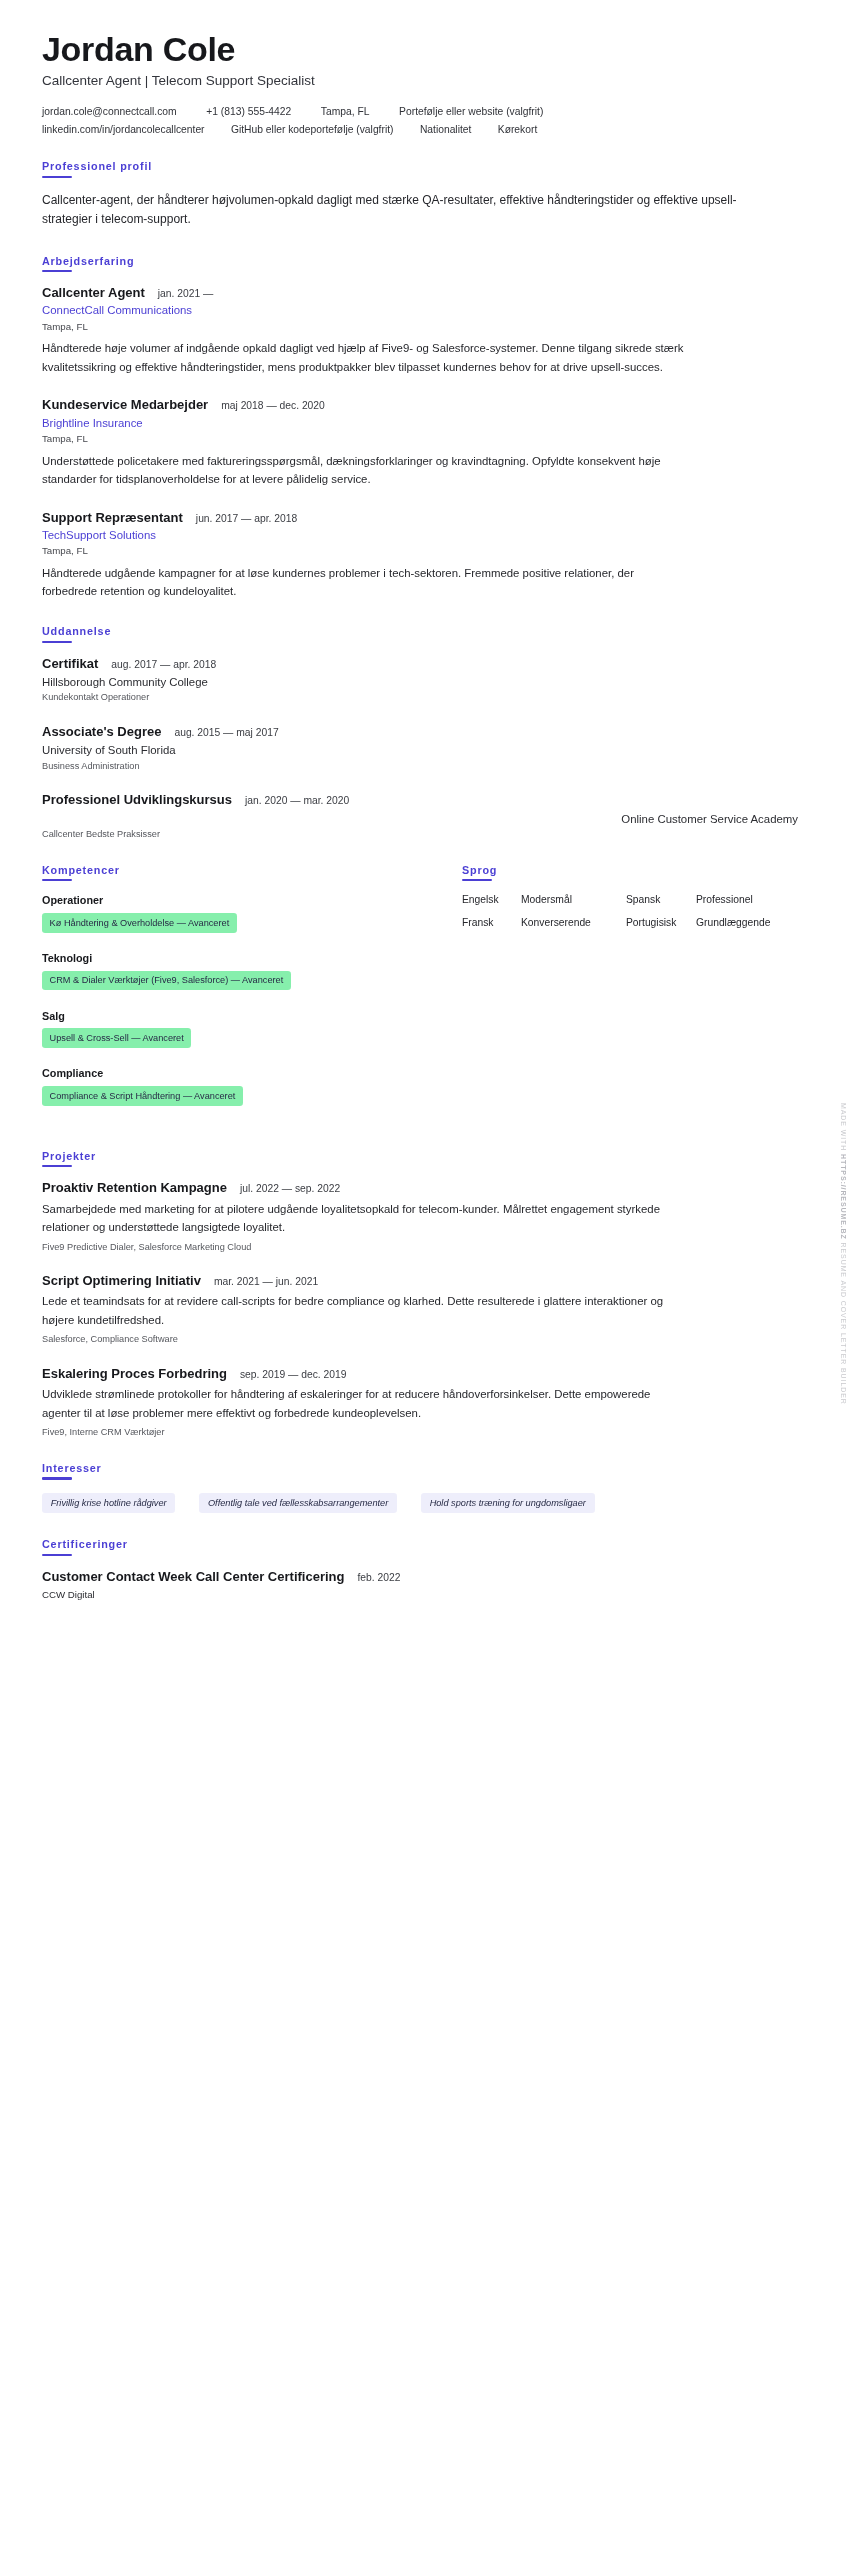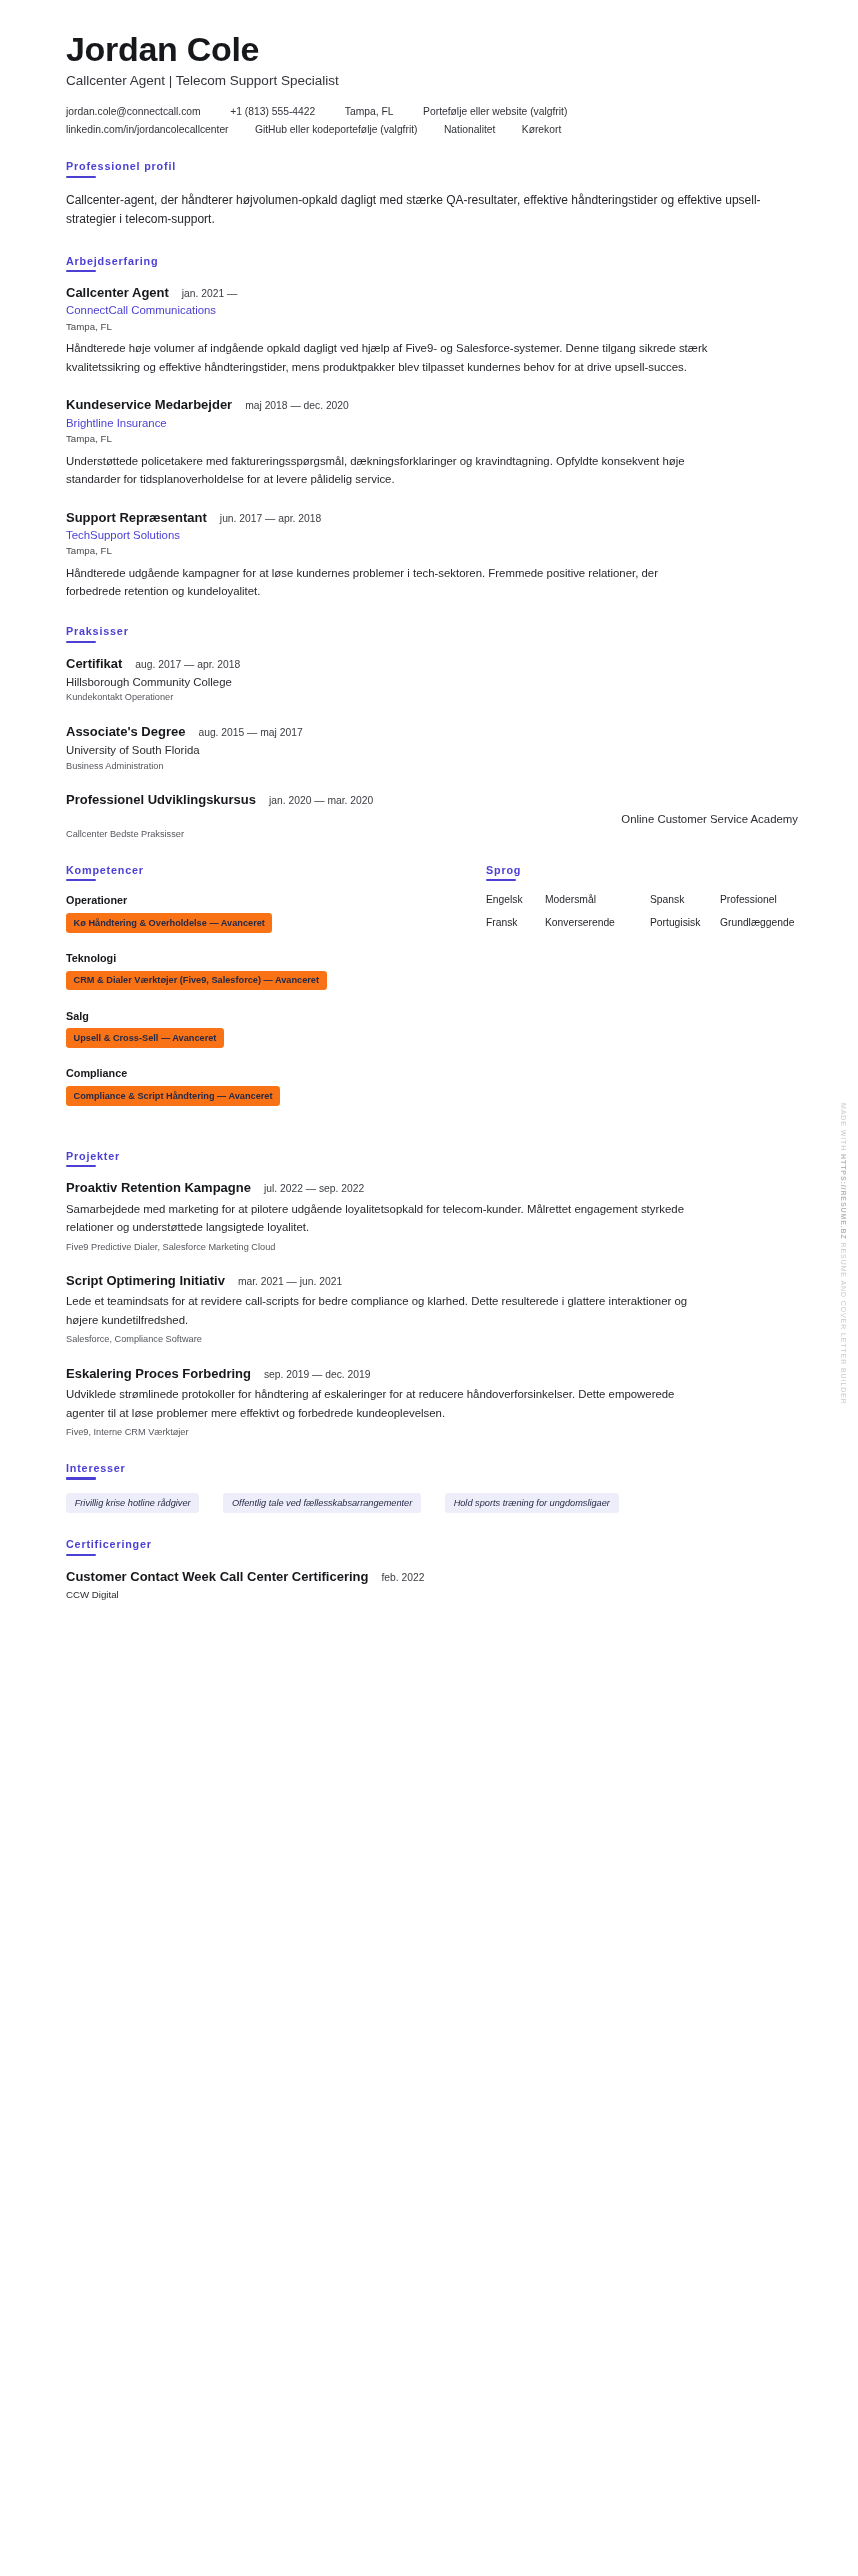--- a/index.html
+++ b/index.html
@@ -8,21 +8,21 @@
     width: 859px;
     background: #f1f1f1;
     font-family: "Liberation Sans", sans-serif;
     color: #1f2024;
   }
   .page {
     width: 859px;
     min-height: 2576px;
     background: #ffffff;
     position: relative;
-    padding: 32px 61px 43px 66px;
+    padding: 32px 61px 43px 42px;
   }
   
   .name {
     font-size: 34px;
     font-weight: bold;
     letter-spacing: -0.3px;
     line-height: 1.05;
     margin: 0 0 5.4px 0;
     color: #17181c;
   }
@@ -128,27 +128,26 @@
   .col-langs { flex: 1; }
   .skill-group { margin-bottom: 14px; }
   .skill-group-name {
     font-size: 10.8px;
     font-weight: bold;
     color: #17181c;
     margin: 0 0 6.5px 0;
   }
   .chip {
     display: inline-block;
-    background: #f97316;
+    background: #86efac;
     color: #262a45;
     border-radius: 3.2px;
     font-size: 9.2px;
     padding: 4.9px 7.6px;
     margin: 0 5.4px 5.4px 0;
-    font-weight: bold;
   }
   .lang-table { width: 100%; border-collapse: collapse; }
   .lang-table td {
     font-size: 10.3px;
     color: #26272c;
     padding: 0 0 12px 0;
     vertical-align: top;
   }
   .lang-name { width: 59px; }
   .lang-level { width: 105px; }
@@ -244,21 +243,21 @@
         <div class="entry-title">Support Repræsentant</div>
         <div class="entry-date">jun. 2017 — apr. 2018</div>
       </div>
       <div class="entry-org">TechSupport Solutions</div>
       <div class="entry-loc">Tampa, FL</div>
       <p class="entry-desc">Håndterede udgående kampagner for at løse kundernes problemer i tech-sektoren. Fremmede positive relationer, der forbedrede retention og kundeloyalitet.</p>
     </div>
   </div>
 
   <div class="section">
-    <div class="section-title">Praksisser</div>
+    <div class="section-title">Uddannelse</div>
     <div class="section-rule"></div>
 
     <div class="entry">
       <div class="entry-head">
         <div class="entry-title">Certifikat</div>
         <div class="entry-date">aug. 2017 — apr. 2018</div>
       </div>
       <div class="entry-sub" style="font-size:11.4px;margin-top:5.4px;">Hillsborough Community College</div>
       <div class="entry-meta" style="margin-top:4.3px;">Kundekontakt Operationer</div>
     </div>

